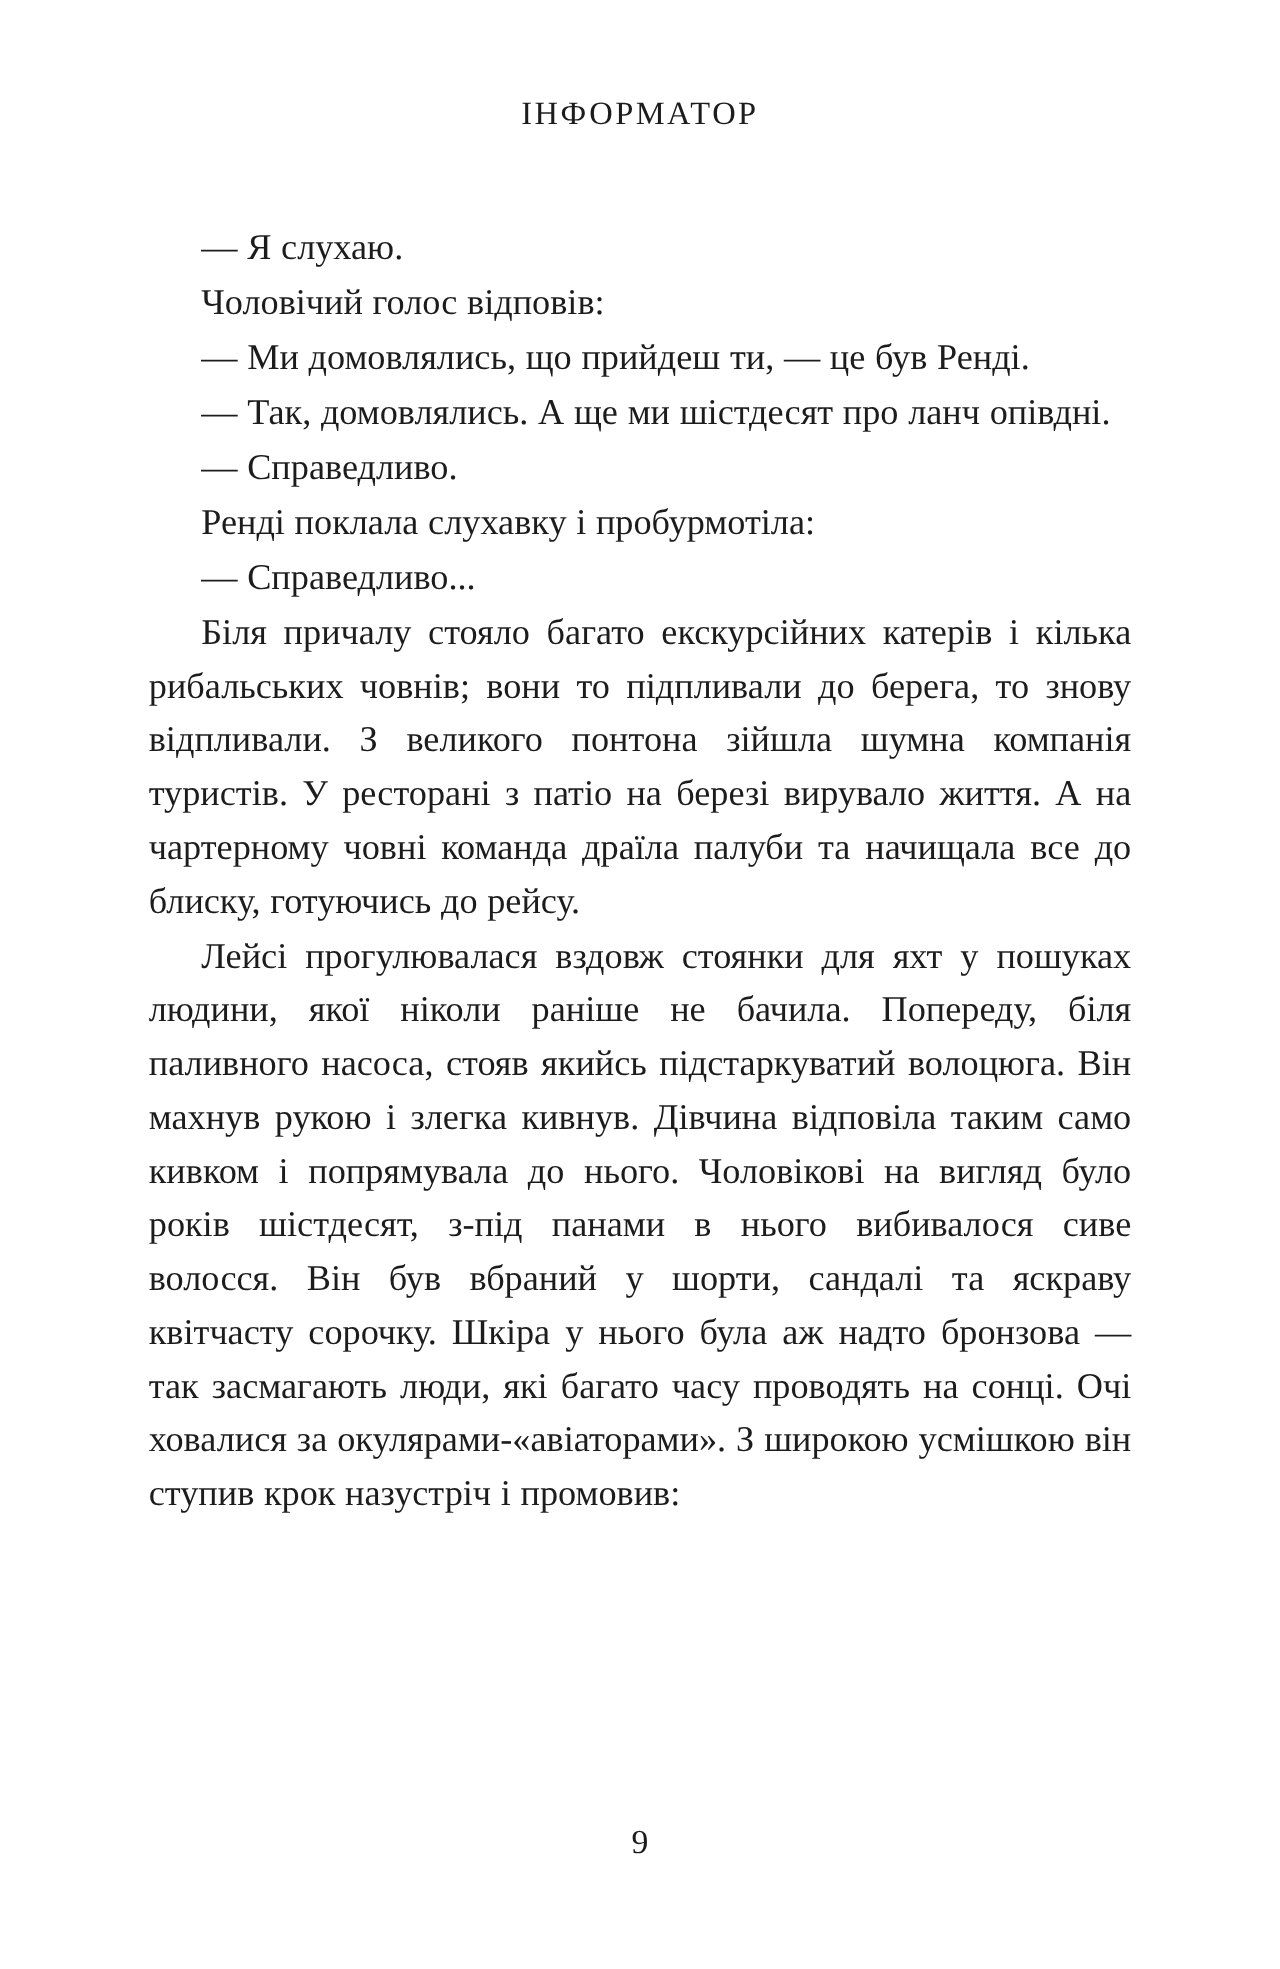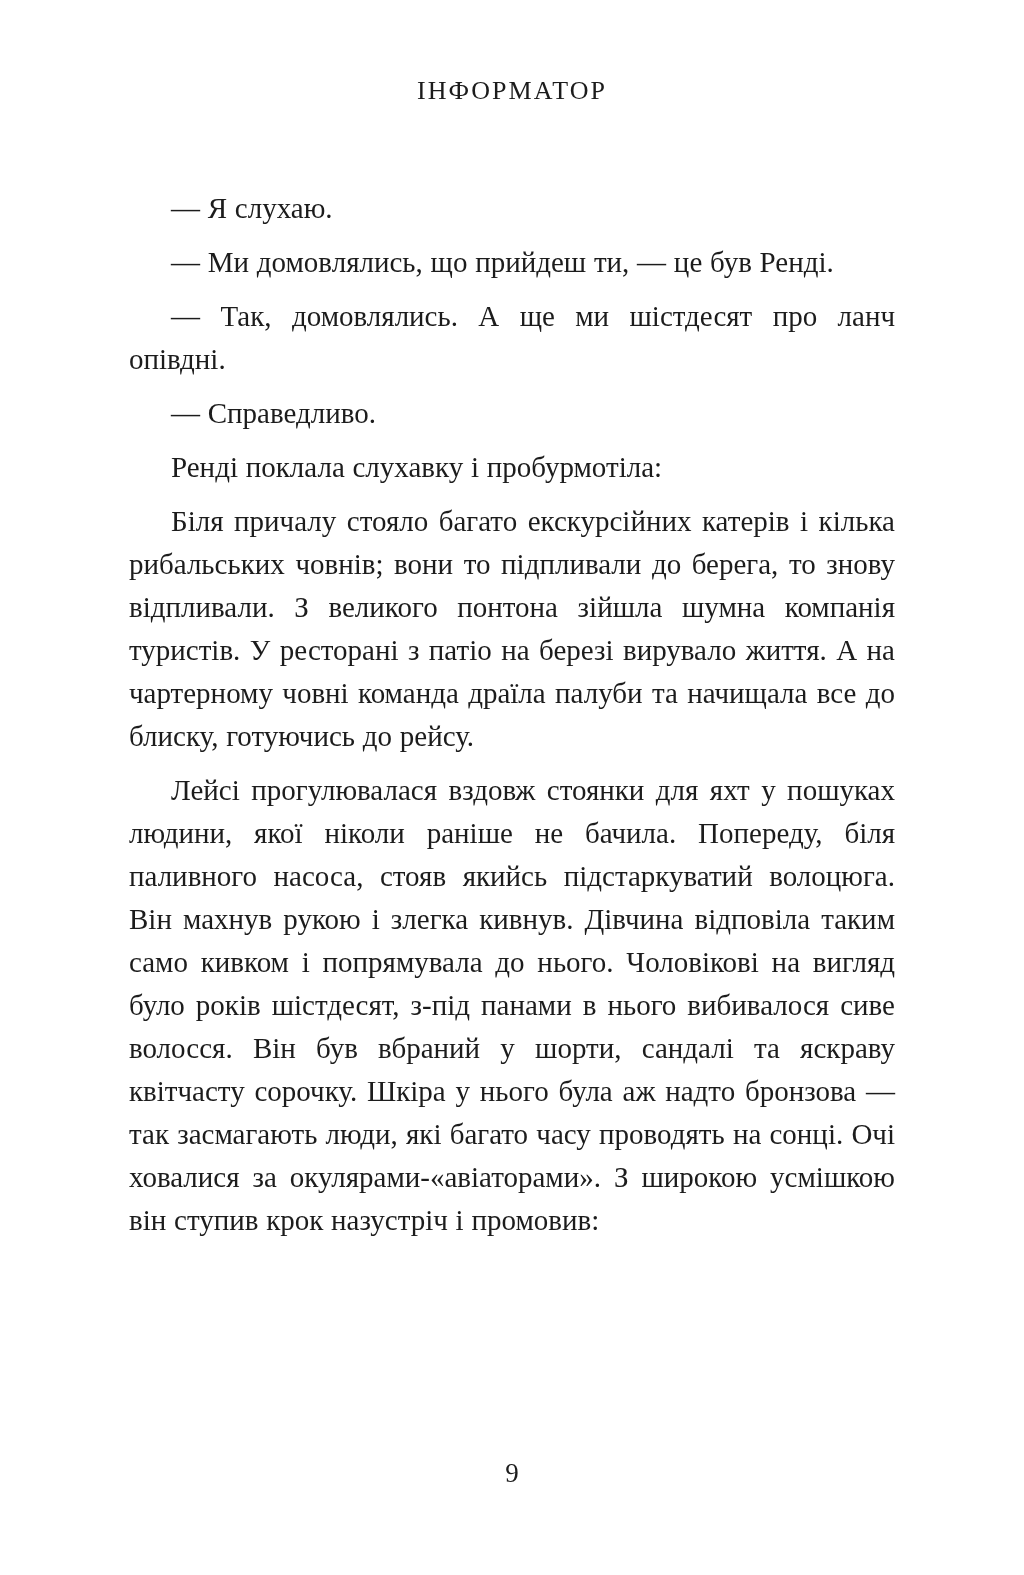--- a/index.html
+++ b/index.html
@@ -27,21 +27,21 @@
     font-weight: 400;
     color: #1c1c1c;
   }
   .text-block {
     position: absolute;
     top: 176px;
     left: 118px;
     width: 788px;
   }
   .text-block p {
-    margin: 11px;
+    margin: 1px;
     padding: 0;
     font-size: 29px;
     line-height: 43px;
     text-align: justify;
     text-indent: 42px;
     word-spacing: 0.5px;
     color: #1c1c1c;
   }
   .page-number {
     position: absolute;
@@ -55,23 +55,25 @@
 </style>
 </head>
 <body>
 
 <div class="page">
 
   <div class="running-head">ІНФОРМАТОР</div>
 
   <div class="text-block">
     <p>— Я слухаю.</p>
+    <p>Чоловічий голос відповів:</p>
     <p>— Ми домовлялись, що прийдеш ти, — це був Ренді.</p>
     <p>— Так, домовлялись. А ще ми шістдесят про ланч опівдні.</p>
     <p>— Справедливо.</p>
     <p>Ренді поклала слухавку і пробурмотіла:</p>
+    <p>— Справедливо...</p>
     <p>Біля причалу стояло багато екскурсійних катерів і кілька рибальських човнів; вони то підпливали до берега, то знову відпливали. З великого понтона зійшла шумна компанія туристів. У ресторані з патіо на березі вирувало життя. А на чартерному човні команда драїла палуби та начищала все до блиску, готуючись до рейсу.</p>
     <p>Лейсі прогулювалася вздовж стоянки для яхт у пошуках людини, якої ніколи раніше не бачила. Попереду, біля паливного насоса, стояв якийсь підстаркуватий волоцюга. Він махнув рукою і злегка кивнув. Дівчина відповіла таким само кивком і попрямувала до нього. Чоловікові на вигляд було років шістдесят, з-під панами в нього вибивалося сиве волосся. Він був вбраний у шорти, сандалі та яскраву квітчасту сорочку. Шкіра у нього була аж надто бронзова — так засмагають люди, які багато часу проводять на сонці. Очі ховалися за окулярами-«авіаторами». З широкою усмішкою він ступив крок назустріч і промовив:</p>
   </div>
 
   <div class="page-number">9</div>
 
 </div>
 
 </body></html>

